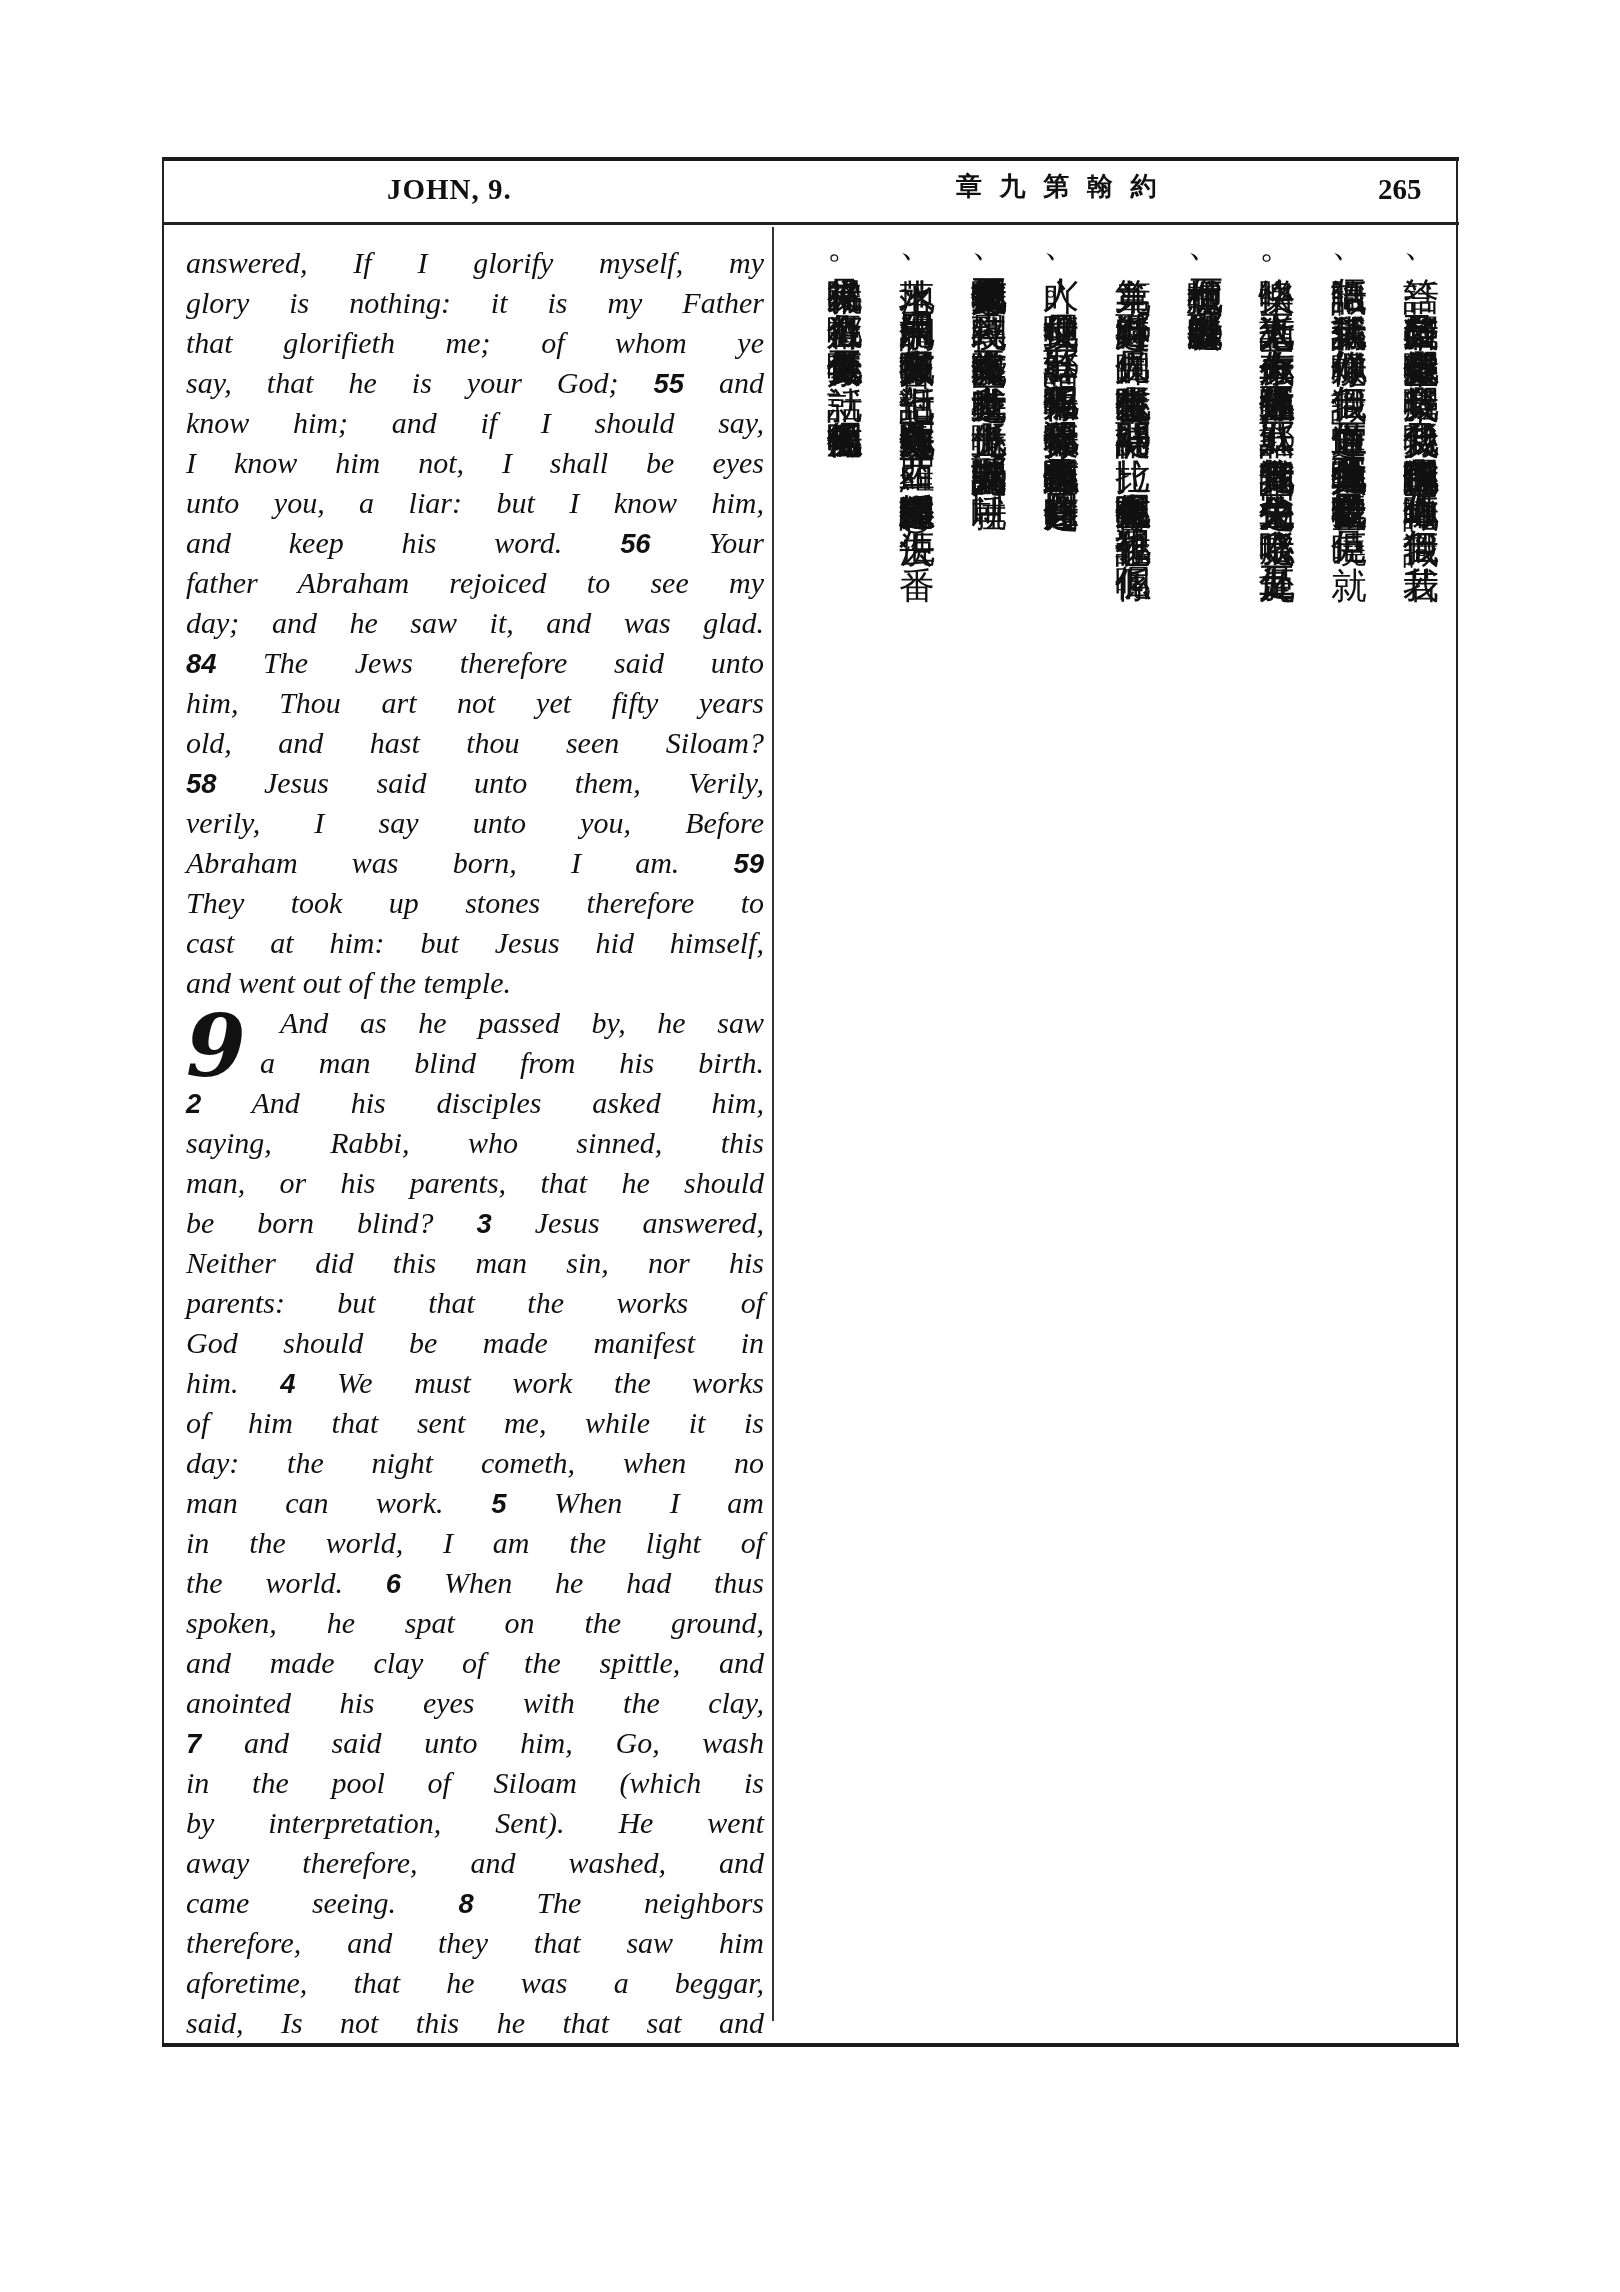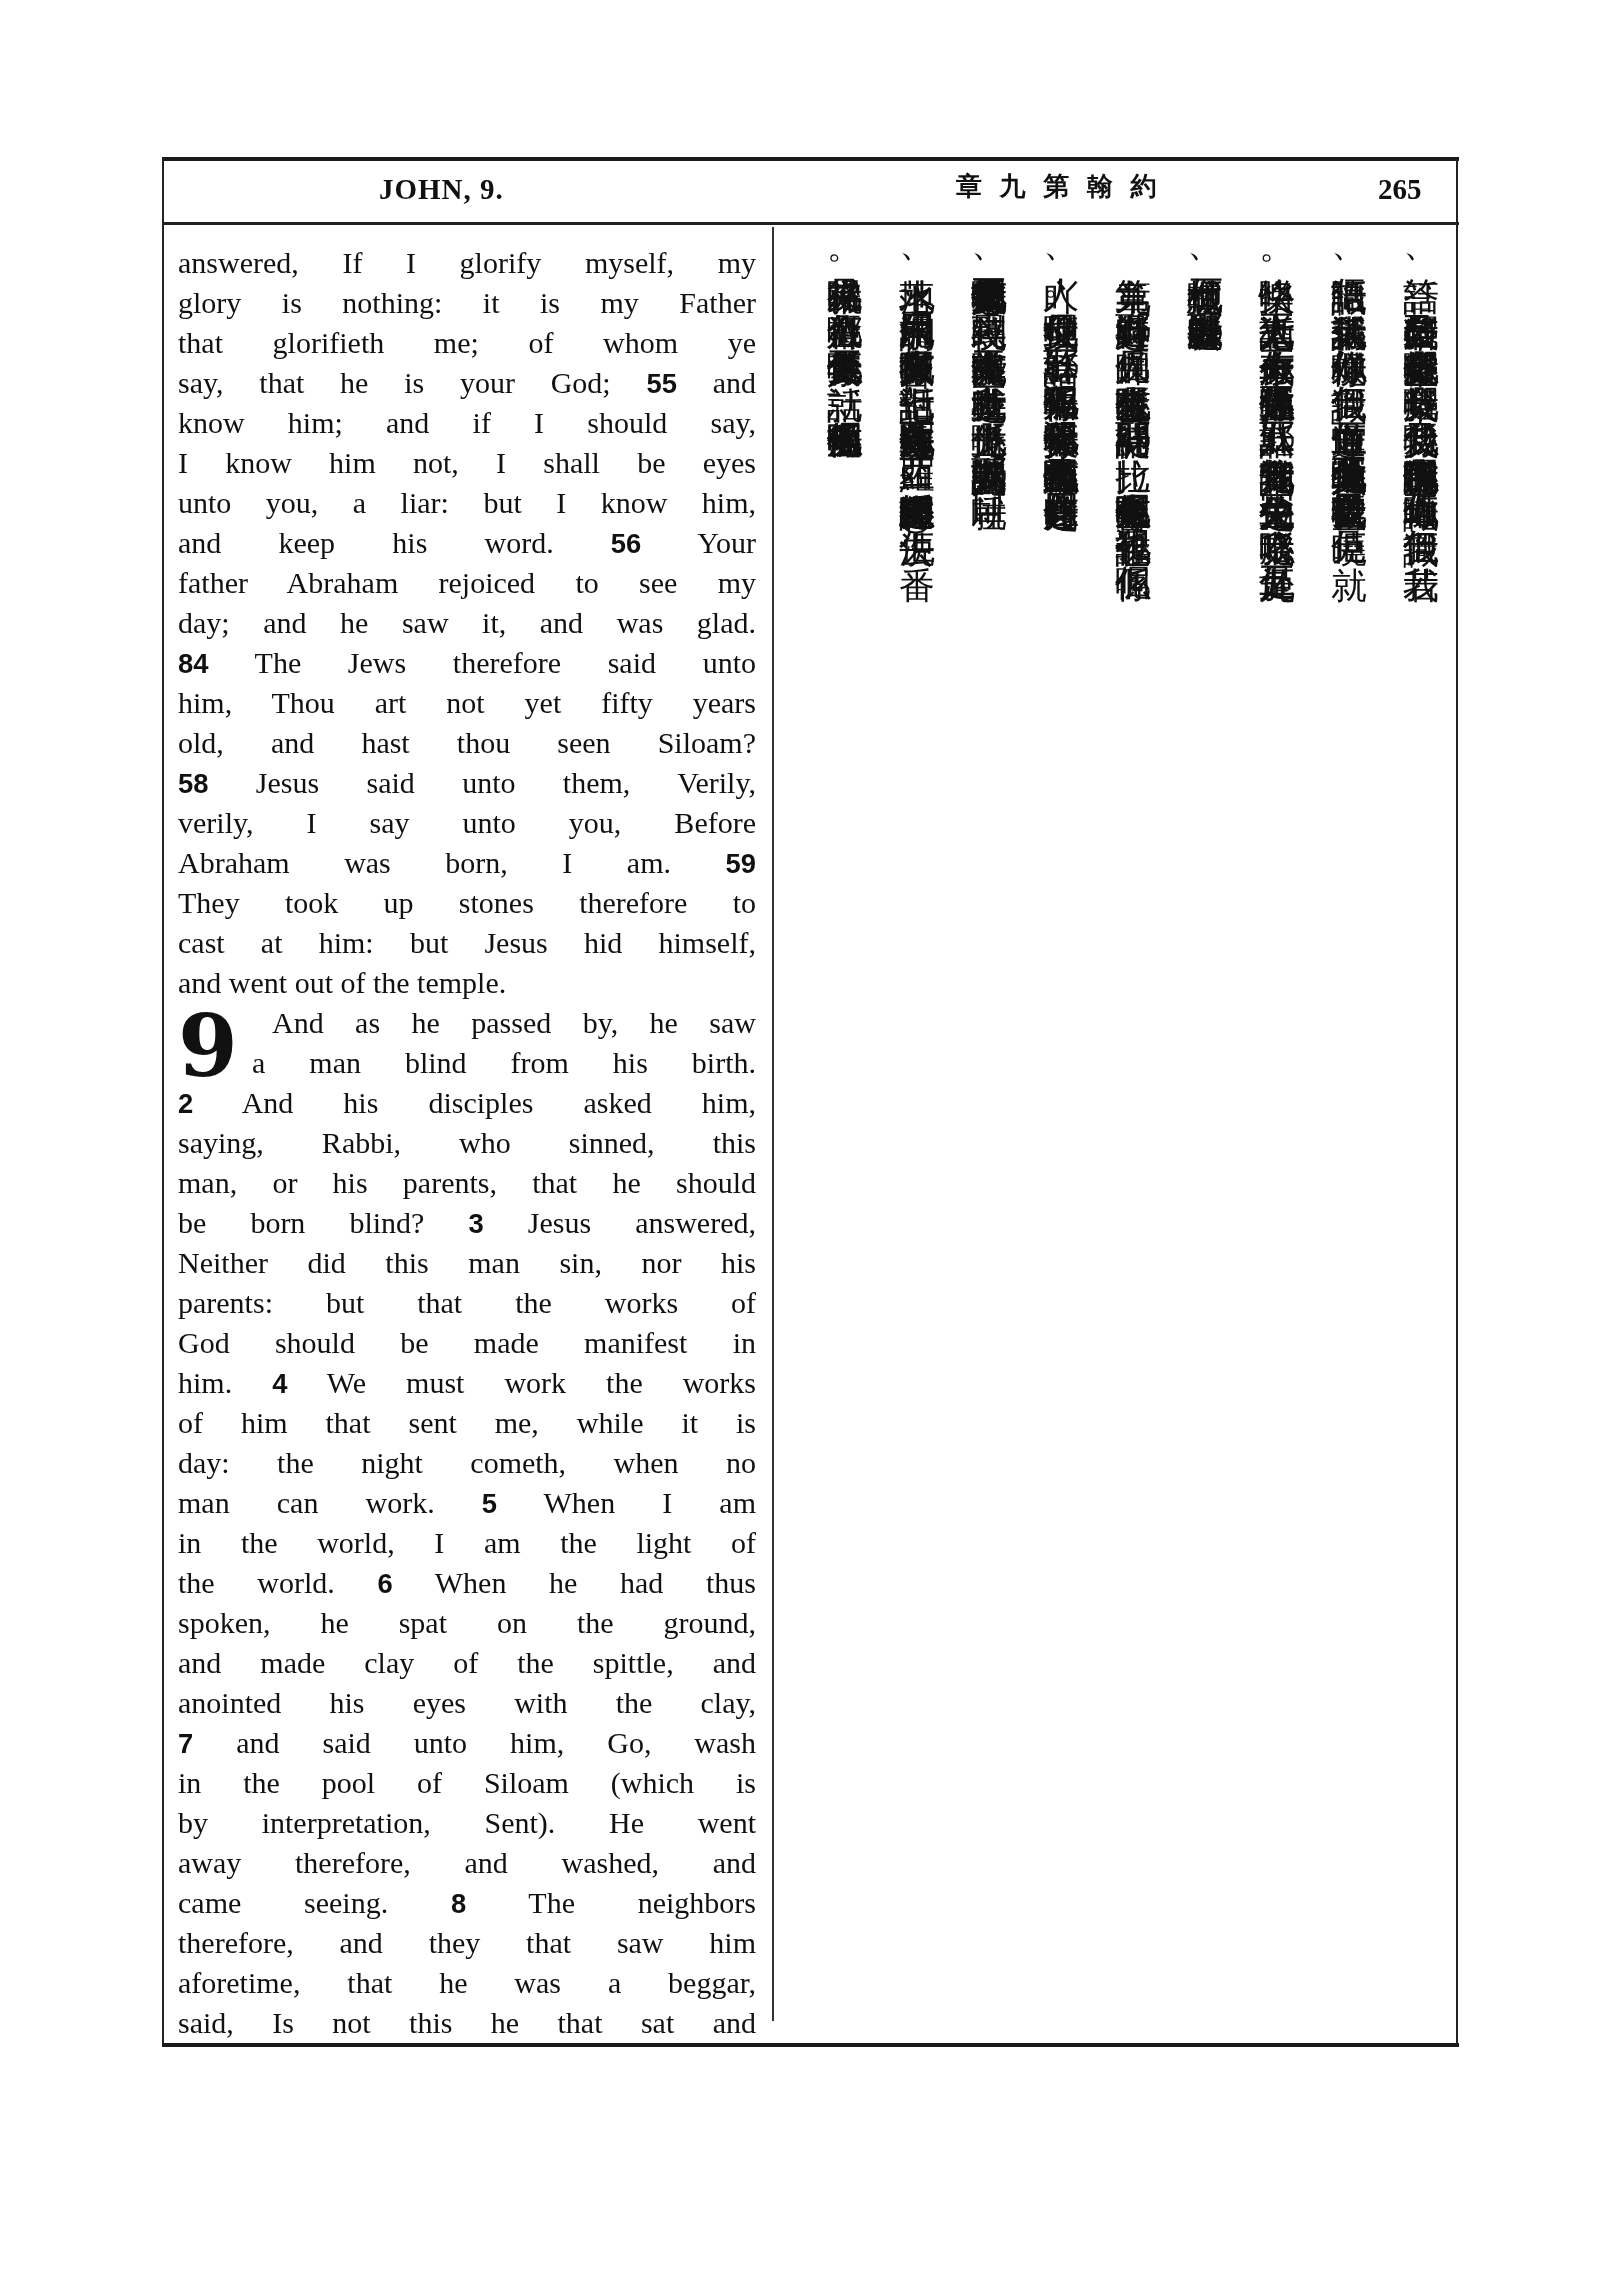--- a/index.html
+++ b/index.html
@@ -1,25 +1,25 @@
 <!DOCTYPE html>
 <html><head>
 <meta charset="utf-8">
 <style>
   html, body { margin: 0; padding: 0; background: #ffffff; }
   body { width: 1620px; height: 2293px; position: relative; overflow: hidden; font-family: "Liberation Serif", "DejaVu Serif", serif; color: #111; }
   .frame { position: absolute; left: 162px; top: 159px; width: 1292px; height: 1886px; border-left: 2px solid #222; border-right: 2.9px solid #222; }
   .rule-top { position: absolute; left: 162px; top: 157px; width: 1297px; height: 3.9px; background: #1a1a1a; }
   .rule-head { position: absolute; left: 162px; top: 222px; width: 1297px; height: 2.9px; background: #222; }
   .rule-bottom { position: absolute; left: 162px; top: 2043px; width: 1297px; height: 3.9px; background: #1a1a1a; }
-  .header-en { position: absolute; left: 379px; top: 173px; font-size: 29px; font-weight: bold; letter-spacing: 1px; font-family: "Liberation Serif", serif; }
+  .header-en { position: absolute; left: 387px; top: 173px; font-size: 29px; font-weight: bold; letter-spacing: 1px; font-family: "Liberation Serif", serif; }
   .header-zh { position: absolute; left: 956px; top: 169px; font-size: 26px; font-weight: bold; letter-spacing: 17.6px; font-family: "DejaVu Sans", sans-serif; }
   .page-num { position: absolute; left: 1378px; top: 173px; font-size: 29px; font-weight: bold; font-family: "Liberation Serif", serif; text-align: center; }
   .col-divider { position: absolute; left: 772px; top: 227px; width: 2px; height: 1794px; background: #333; }
-  .en-col { position: absolute; left: 178px; top: 243px; width: 578px; font-size: 30px; line-height: 40px; text-align: justify; font-family: "Liberation Serif", serif; }
+  .en-col { position: absolute; left: 186px; top: 243px; width: 578px; font-size: 30px; line-height: 40px; text-align: justify; font-family: "Liberation Serif", serif; font-style: italic; }
   .en-col .line { display: block; text-align: justify; text-align-last: justify; white-space: nowrap; height: 40px; }
   .en-col .line.last { text-align-last: left; }
   .vnum { font-weight: bold; font-family: "Liberation Sans", sans-serif; font-size: 27.4px; }
   .chap-line { position: relative; }
   .dropcap { position: absolute; left: 0; top: 3.9px; font-size: 86px; line-height: 78px; font-weight: bold; font-family: "DejaVu Serif", serif; }
   .indent1 { padding-left: 94px; }
   .indent2 { padding-left: 74px; }
   .zh-area { position: absolute; left: 789px; top: 250px; width: 652px; height: 1784px; }
   .zh-col { position: absolute; top: 0; width: 61px; font-family: "DejaVu Sans", sans-serif; font-size: 36px; line-height: 40px; writing-mode: vertical-rl; text-orientation: upright; letter-spacing: 0px; color: #111; height: 1794px; }
 </style>

